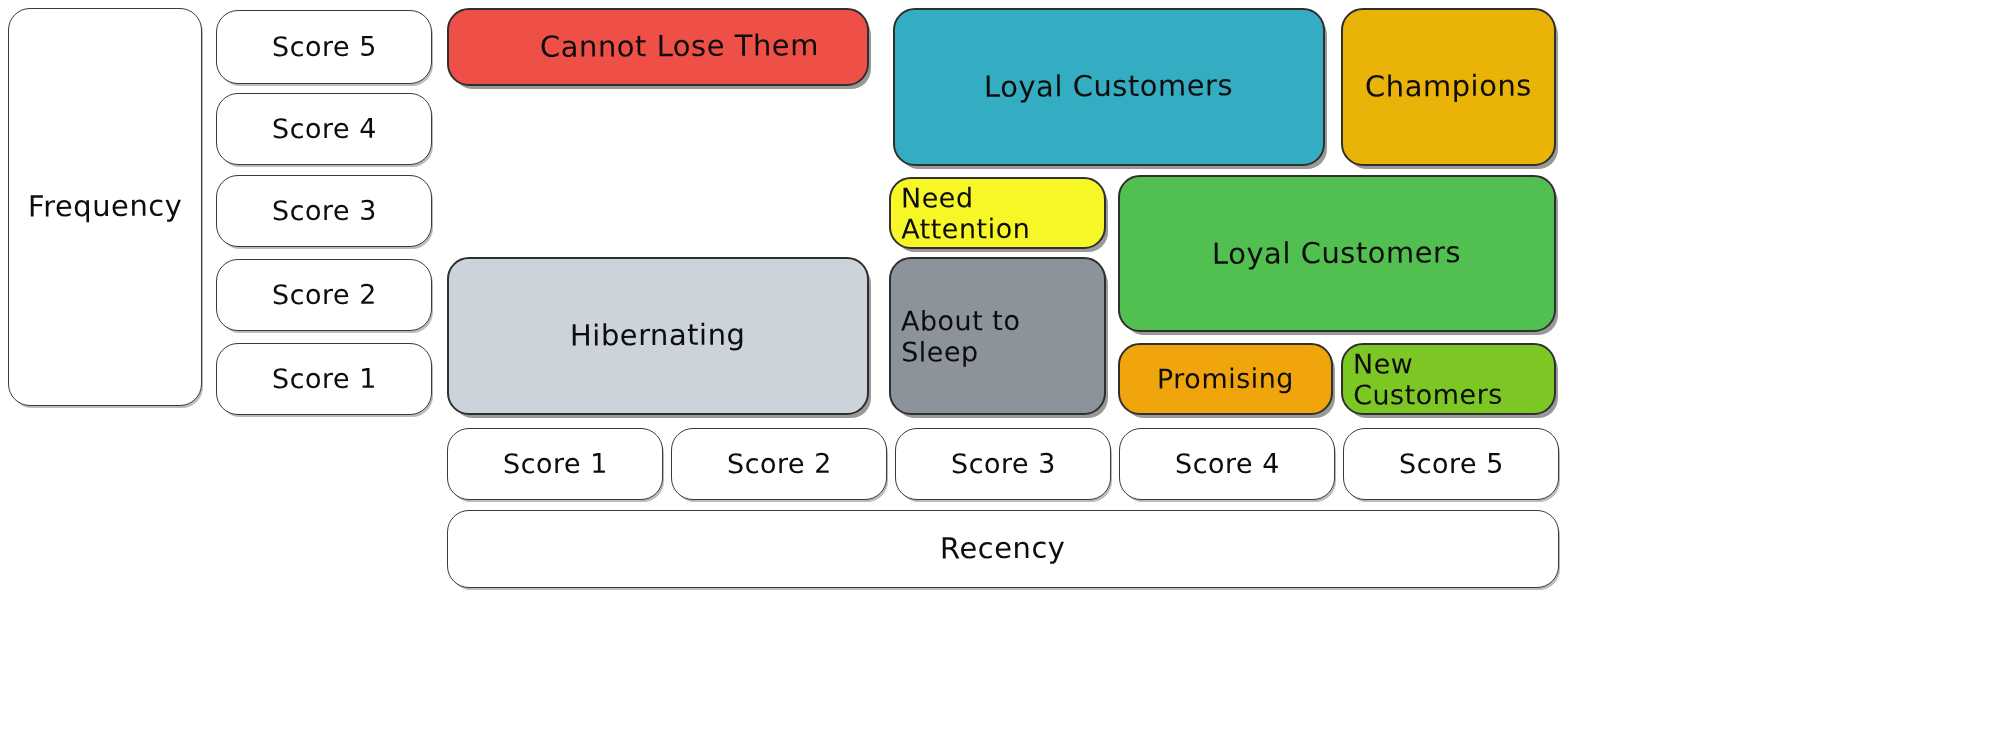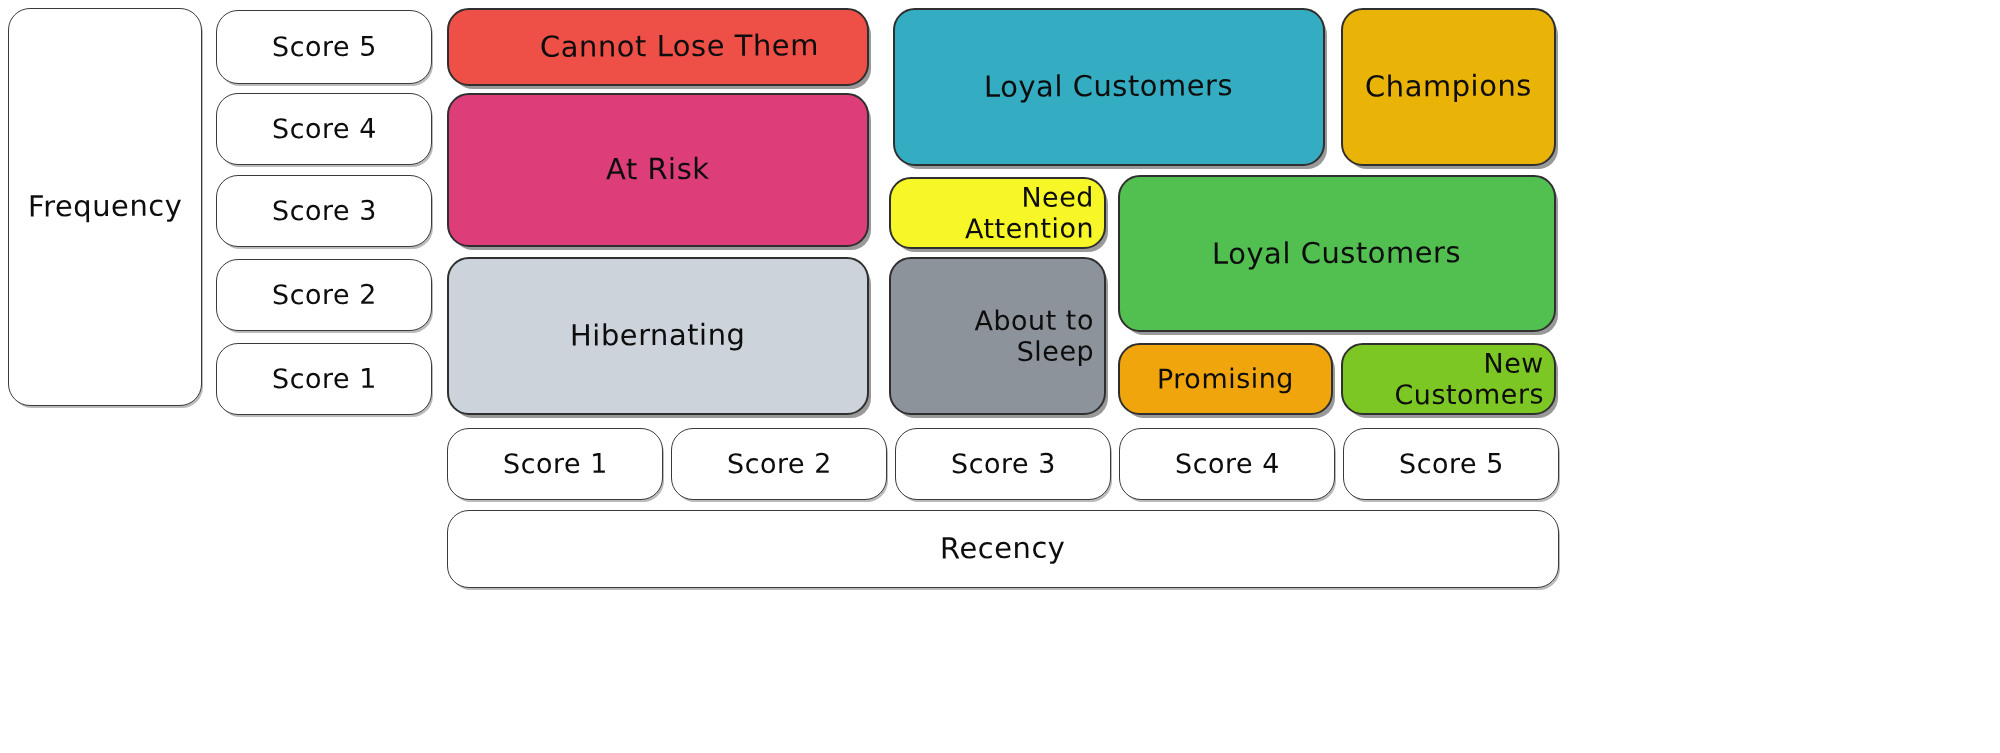--- a/index.html
+++ b/index.html
@@ -18,21 +18,21 @@
     background: #ffffff;
     overflow: hidden;
   }
   
   .box {
     position: absolute;
     box-sizing: border-box;
     display: flex;
     align-items: center;
     justify-content: center;
-    text-align: right;
+    text-align: left;
     border-radius: 22px;
     border: 2px solid #2b2b2b;
     color: #0d0d0d;
     font-family: "DejaVu Sans", sans-serif;
     font-weight: 400;
     letter-spacing: 0.5px;
     line-height: 1.15;
     box-shadow: 3px 4px 0px -1px rgba(60,60,60,0.45);
   }
   .box .label {
@@ -95,23 +95,20 @@
   </div>
 
   <div class="box seg" style="left:893px; top:8px; width:432px; height:158px; background:#34adc2;">
     <span class="label">Loyal Customers</span>
   </div>
 
   <div class="box seg" style="left:1341px; top:8px; width:215px; height:158px; background:#eab308;">
     <span class="label">Champions</span>
   </div>
 
-  <div class="box seg" style="left:447px; top:93px; width:422px; height:154px; background:#dd3d78;">
-    <span class="label">At Risk</span>
-  </div>
 
   <div class="box seg small" style="left:889px; top:177px; width:217px; height:72px; background:#f7f727;">
     <span class="label">Need Attention</span>
   </div>
 
   <div class="box seg" style="left:1118px; top:175px; width:438px; height:157px; background:#52bf51;">
     <span class="label">Loyal Customers</span>
   </div>
 
   <div class="box seg small" style="left:889px; top:257px; width:217px; height:158px; background:#8c939b;">

